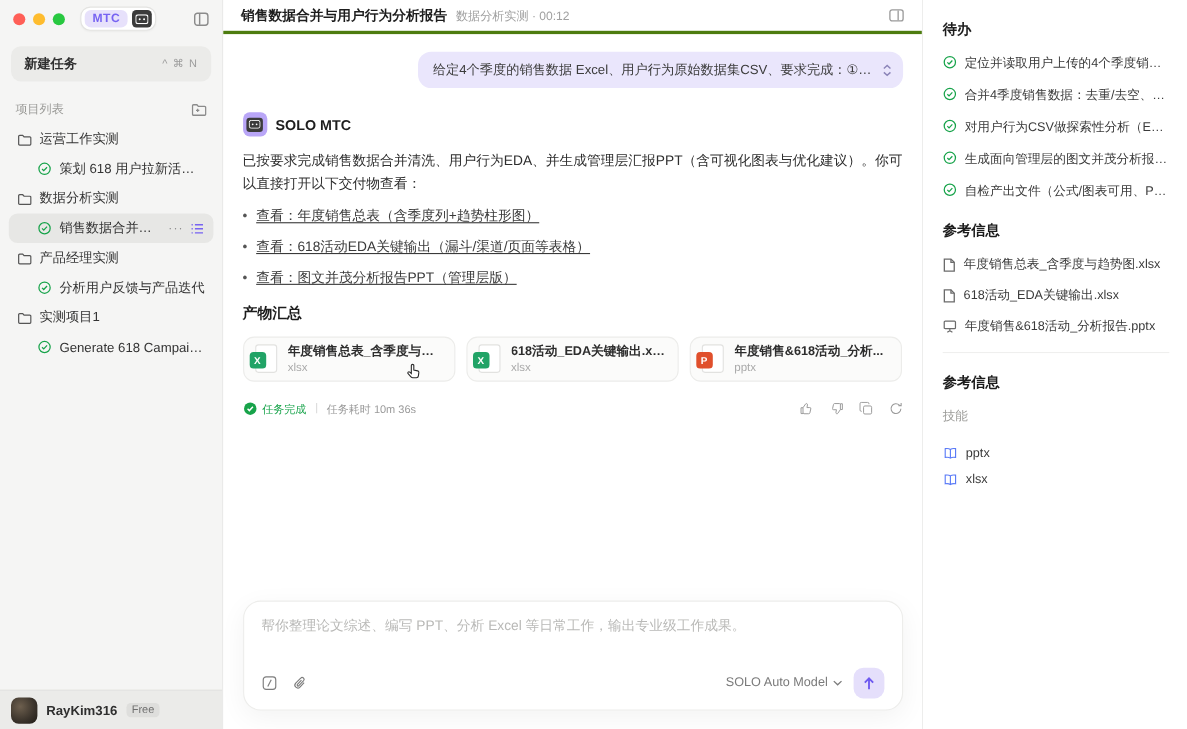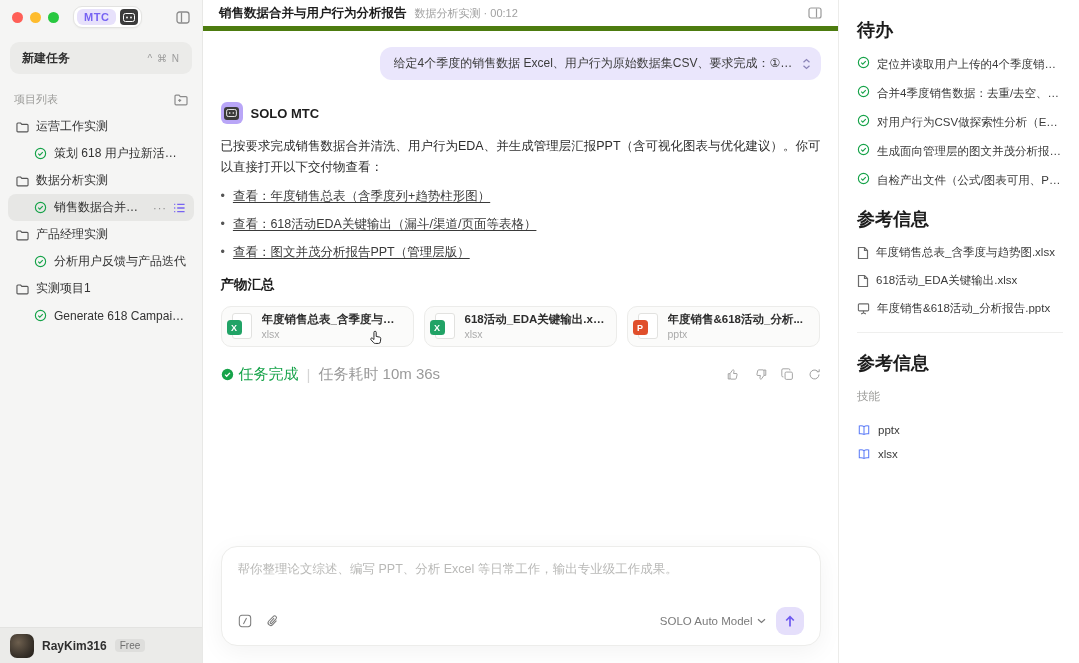--- a/index.html
+++ b/index.html
@@ -30,21 +30,21 @@
   .row.sel { background:#e7e7e5; }
   .row .lbl { white-space:nowrap; overflow:hidden; text-overflow:ellipsis; flex:1; }
   .row .trail { display:flex; align-items:center; gap:6px; }
   .sb-footer { position:absolute; bottom:0; left:0; right:0; height:36px; background:#ebebe9; border-top:1px solid #e3e3e1; display:flex; align-items:center; padding:0 10px; gap:8px; cursor:pointer; }
   .avatar { width:24px; height:24px; border-radius:7px; background:radial-gradient(circle at 35% 35%, #6d5f4e 0%, #3a332b 60%, #1f1b16 100%); }
   .uname { font-size:12px; font-weight:bold; color:#2f2f2f; }
   .plan { font-size:10px; color:#6f6f6f; background:#dededc; border-radius:4px; padding:1px 5px; }
 
   
   .main { flex:1; display:flex; flex-direction:column; position:relative; background:#fff; min-width:0; }
-  .m-header { height:31px; border-bottom:5px solid #4d7c0f; display:flex; align-items:center; padding:0 16px; gap:8px; flex:0 0 auto; }
+  .m-header { height:31px; border-bottom:3px solid #4d7c0f; display:flex; align-items:center; padding:0 16px; gap:8px; flex:0 0 auto; }
   .m-title { font-size:12.5px; font-weight:bold; color:#1d1d1d; }
   .m-sub { font-size:11px; color:#a0a0a0; }
   .m-h-icon { margin-left:auto; color:#9a9a9a; display:flex; cursor:pointer; }
   .chat { flex:1; overflow:hidden; padding:16px 0 0; }
   .col { width:600px; margin:0 auto; }
   .u-row { display:flex; justify-content:flex-end; margin-bottom:22px; }
   .u-bubble { background:#eae6fc; border-radius:12px; padding:8px 10px 8px 14px; display:flex; align-items:center; gap:8px; max-width:452px; cursor:pointer; }
   .u-text { font-size:12px; color:#3c3c3c; white-space:nowrap; overflow:hidden; text-overflow:ellipsis; max-width:400px; }
   .u-exp { color:#8b84b8; display:flex; flex:0 0 auto; }
   .a-head { display:flex; align-items:center; gap:8px; margin-bottom:12px; }
@@ -61,40 +61,40 @@
   .cards { display:flex; gap:10px; margin-bottom:18px; }
   .card { width:193px; height:41px; border:1px solid #ececea; background:#fbfbfa; border-radius:10px; display:flex; align-items:center; padding:0 10px; gap:10px; cursor:pointer; position:relative; }
   .doc { width:20px; height:26px; background:#fff; border:1px solid #e2e2e0; border-radius:3px; position:relative; flex:0 0 auto; }
   .doc .bdg { position:absolute; left:-6px; bottom:3px; width:15px; height:15px; border-radius:3.5px; color:#fff; font-size:9px; font-weight:bold; display:flex; align-items:center; justify-content:center; }
   .bdg.xls { background:#21a366; }
   .bdg.ppt { background:#e04f2b; }
   .card .c-meta { min-width:0; }
   .card .c-name { font-size:11.5px; font-weight:bold; color:#2d2d2d; white-space:nowrap; overflow:hidden; text-overflow:ellipsis; }
   .card .c-ext { font-size:10.5px; color:#ababab; margin-top:1px; }
   .cursor-hand { position:absolute; left:146px; top:22px; z-index:5; pointer-events:none; }
-  .status { display:flex; align-items:center; gap:8px; font-size:15px; }
+  .status { display:flex; align-items:center; gap:8px; font-size:10px; }
   .st-ok { display:flex; align-items:center; gap:5px; color:#17a34a; }
   .st-div { color:#d5d5d5; }
   .st-time { color:#9a9a9a; }
   .st-icons { margin-left:auto; display:flex; gap:14px; color:#9a9a9a; }
   .st-icons span { display:flex; cursor:pointer; }
 
   
   .composer { position:absolute; bottom:17px; left:50%; transform:translateX(-50%); width:600px; height:100px; background:#fff; border:1px solid #ededeb; border-radius:16px; box-shadow:0 6px 24px rgba(0,0,0,.05); padding:14px 16px 10px; display:flex; flex-direction:column; }
   .composer textarea { border:none; outline:none; resize:none; width:100%; flex:1; font-family:inherit; font-size:12.5px; color:#333; background:transparent; }
   .composer textarea::placeholder { color:#b9b9b7; }
   .c-bar { display:flex; align-items:center; gap:14px; }
   .c-tool { color:#7d7d7d; display:flex; cursor:pointer; }
   .c-right { margin-left:auto; display:flex; align-items:center; gap:10px; }
   .model { font-size:11.5px; color:#7a7a7a; display:flex; align-items:center; gap:4px; cursor:pointer; }
   .send { width:28px; height:28px; border-radius:9px; background:#e5dffb; display:flex; align-items:center; justify-content:center; color:#6e59f0; cursor:pointer; border:none; }
 
   
   .rpanel { width:241px; border-left:1px solid #ececea; padding:18px 16px 0 18px; background:#fff; flex:0 0 auto; }
-  .rp-h { font-size:18px; font-weight:bold; color:#1c1c1c; margin-bottom:14px; }
+  .rp-h { font-size:13px; font-weight:bold; color:#1c1c1c; margin-bottom:14px; }
   .todo-item { display:flex; align-items:flex-start; gap:7px; font-size:11.5px; color:#3a3a3a; margin-bottom:13px; line-height:1.4; cursor:pointer; }
   .todo-item .txt { white-space:nowrap; overflow:hidden; text-overflow:ellipsis; }
   .out-item { display:flex; align-items:center; gap:7px; font-size:11.5px; color:#3a3a3a; margin-bottom:13px; cursor:pointer; }
   .out-item .txt { white-space:nowrap; overflow:hidden; text-overflow:ellipsis; }
   .rp-div { border-top:1px solid #efefee; margin:16px 0 18px; }
   .skill-lbl { font-size:11.5px; color:#9b9b98; margin-bottom:20px; }
   .skill { display:flex; align-items:center; gap:7px; font-size:11.5px; color:#3a3a3a; margin-bottom:12px; cursor:pointer; }
   .gap18{height:6px;}
   svg { display:block; }
 </style>

